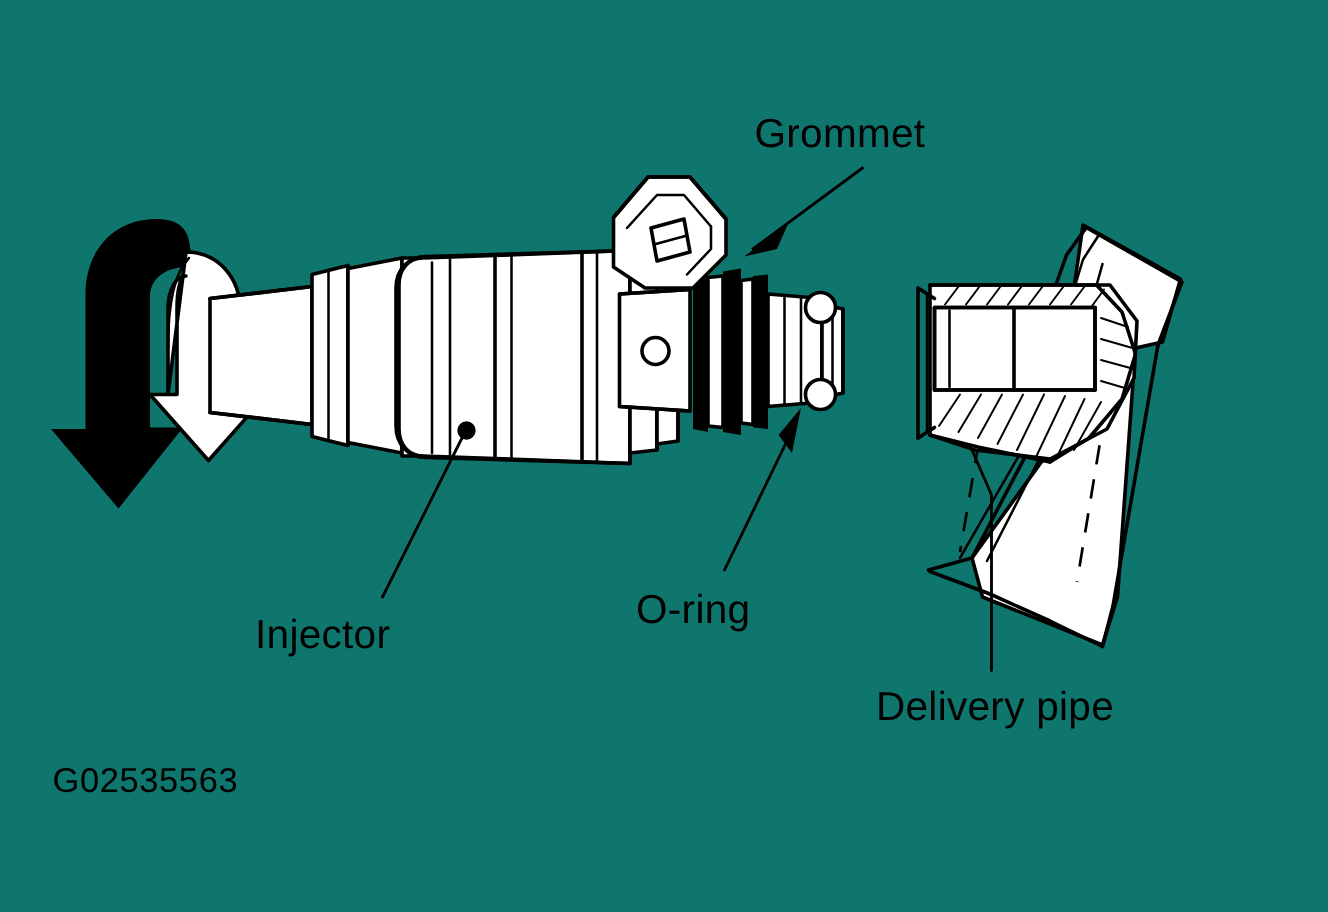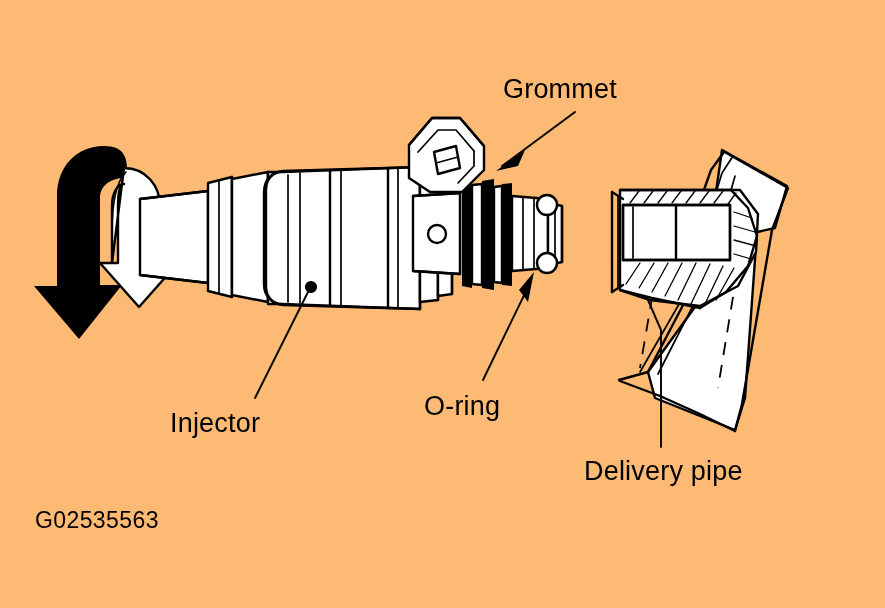--- a/index.html
+++ b/index.html
@@ -9,21 +9,21 @@
     background: #ffffff;
   }
   body {
     font-family: "Liberation Sans", sans-serif;
     color: #000000;
   }
   #figure-root {
     position: relative;
     width: 885px;
     height: 608px;
-    background: #fdba74;
+    background: #0f766e;
     overflow: hidden;
   }
   #figure-svg {
     position: absolute;
     left: 0;
     top: 0;
     width: 885px;
     height: 608px;
     display: block;
   }

